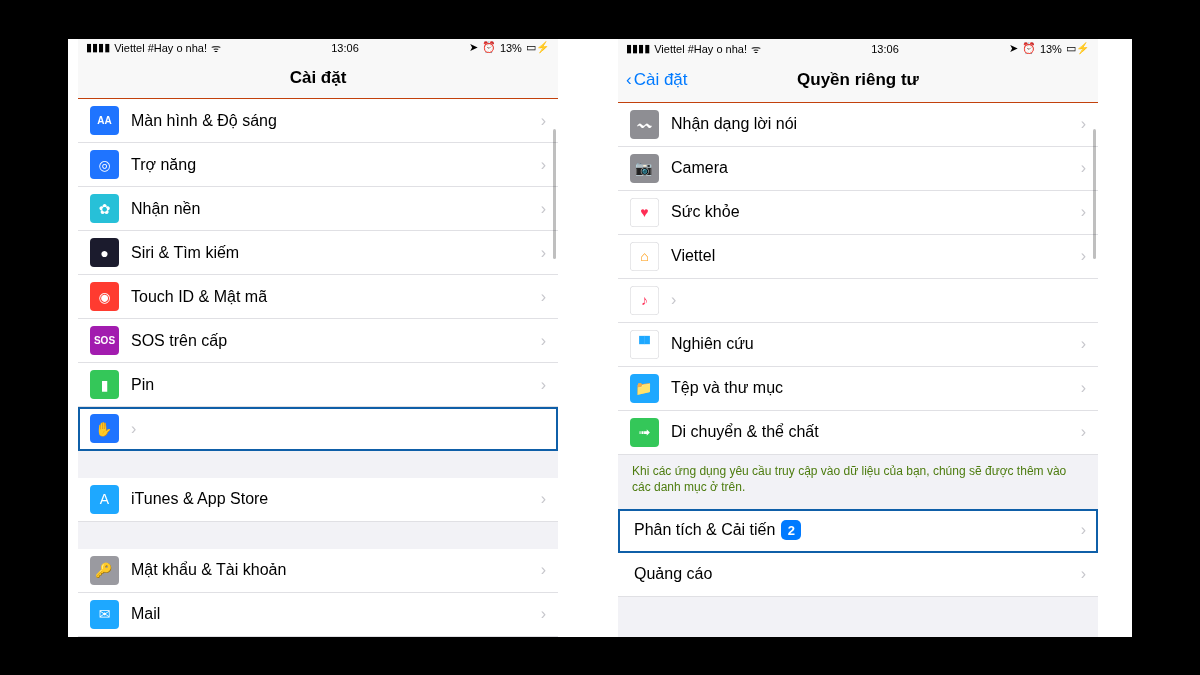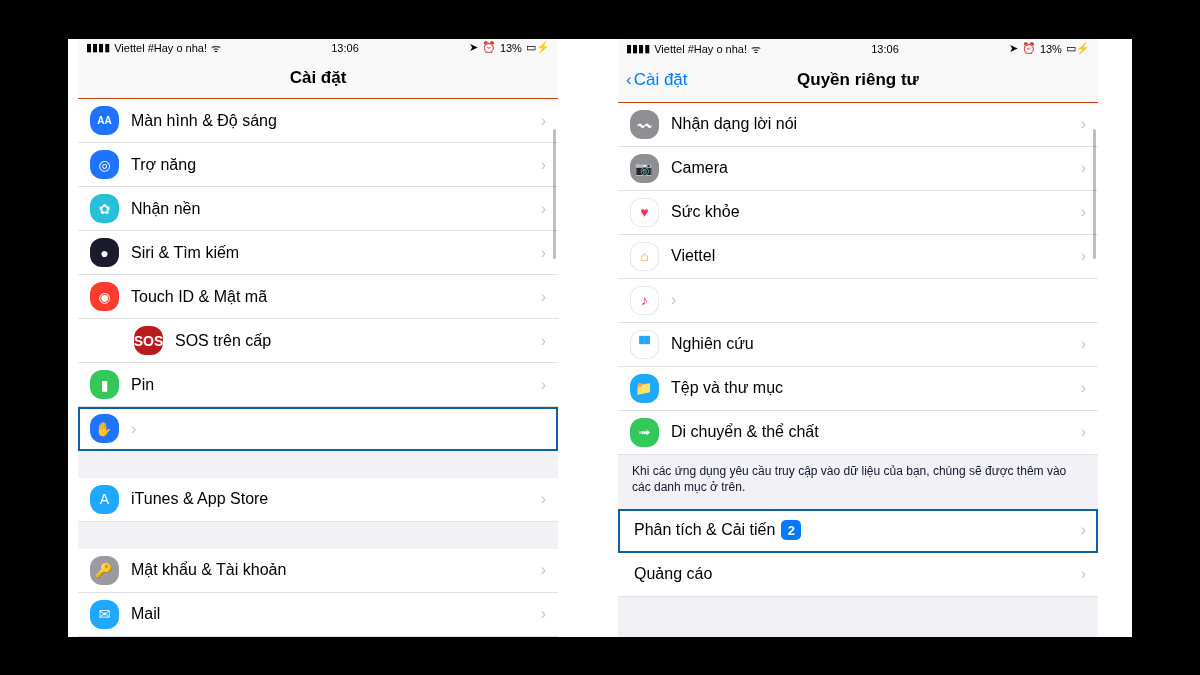--- a/index.html
+++ b/index.html
@@ -66,21 +66,21 @@
     display: flex;
     align-items: center;
     height: 44px;
     padding: 0 12px 0 12px;
     border-bottom: 0.5px solid #e0e0e4;
     background: #fff;
   }
   .row .icon {
     width: 29px;
     height: 29px;
-    border-radius: 12px;
+    border-radius: 4px;
     margin-right: 12px;
     display: flex;
     align-items: center;
     justify-content: center;
     font-size: 14px;
     color: #fff;
     flex-shrink: 0;
   }
   .row .label {
     flex: 1;
@@ -100,21 +100,21 @@
     display: inline-flex;
     align-items: center;
     justify-content: center;
     font-size: 13px;
     font-weight: 600;
     margin-left: 6px;
   }
   .spacer { height: 28px; background: #f2f2f6; }
   .footer-note {
     font-size: 12px;
-    color: #0f172a;
+    color: #4d7c0f;
     padding: 8px 14px 14px;
     background: #f2f2f6;
     line-height: 1.35;
   }
   .highlight {
     outline: 2px solid #0f5fa8;
     outline-offset: -2px;
   }
   .row.noicon .label { margin-left: 4px; }
   
@@ -172,21 +172,21 @@
           <div class="icon" style="background: rgb(27, 27, 45);">●</div>
           <div class="label">Siri &amp; Tìm kiếm</div>
           <div class="chev">›</div>
         </div>
         <div class="row">
           <div class="icon" style="background: rgb(255, 59, 48);">◉</div>
           <div class="label">Touch ID &amp; Mật mã</div>
           <div class="chev">›</div>
         </div>
         <div class="row">
-          <div class="icon" style="background: #b91c1c; font-size: 14px; font-weight: 700; margin-left: 44px;">SOS</div>
+          <div class="icon" style="background: #a21caf; font-size: 10px; font-weight: 700;">SOS</div>
           <div class="label">SOS trên cấp</div>
           <div class="chev">›</div>
         </div>
         <div class="row">
           <div class="icon" style="background: rgb(52, 199, 89);">▮</div>
           <div class="label">Pin</div>
           <div class="chev">›</div>
         </div>
         <div class="row highlight">
           <div class="icon" style="background: rgb(31, 116, 255);">✋</div>

